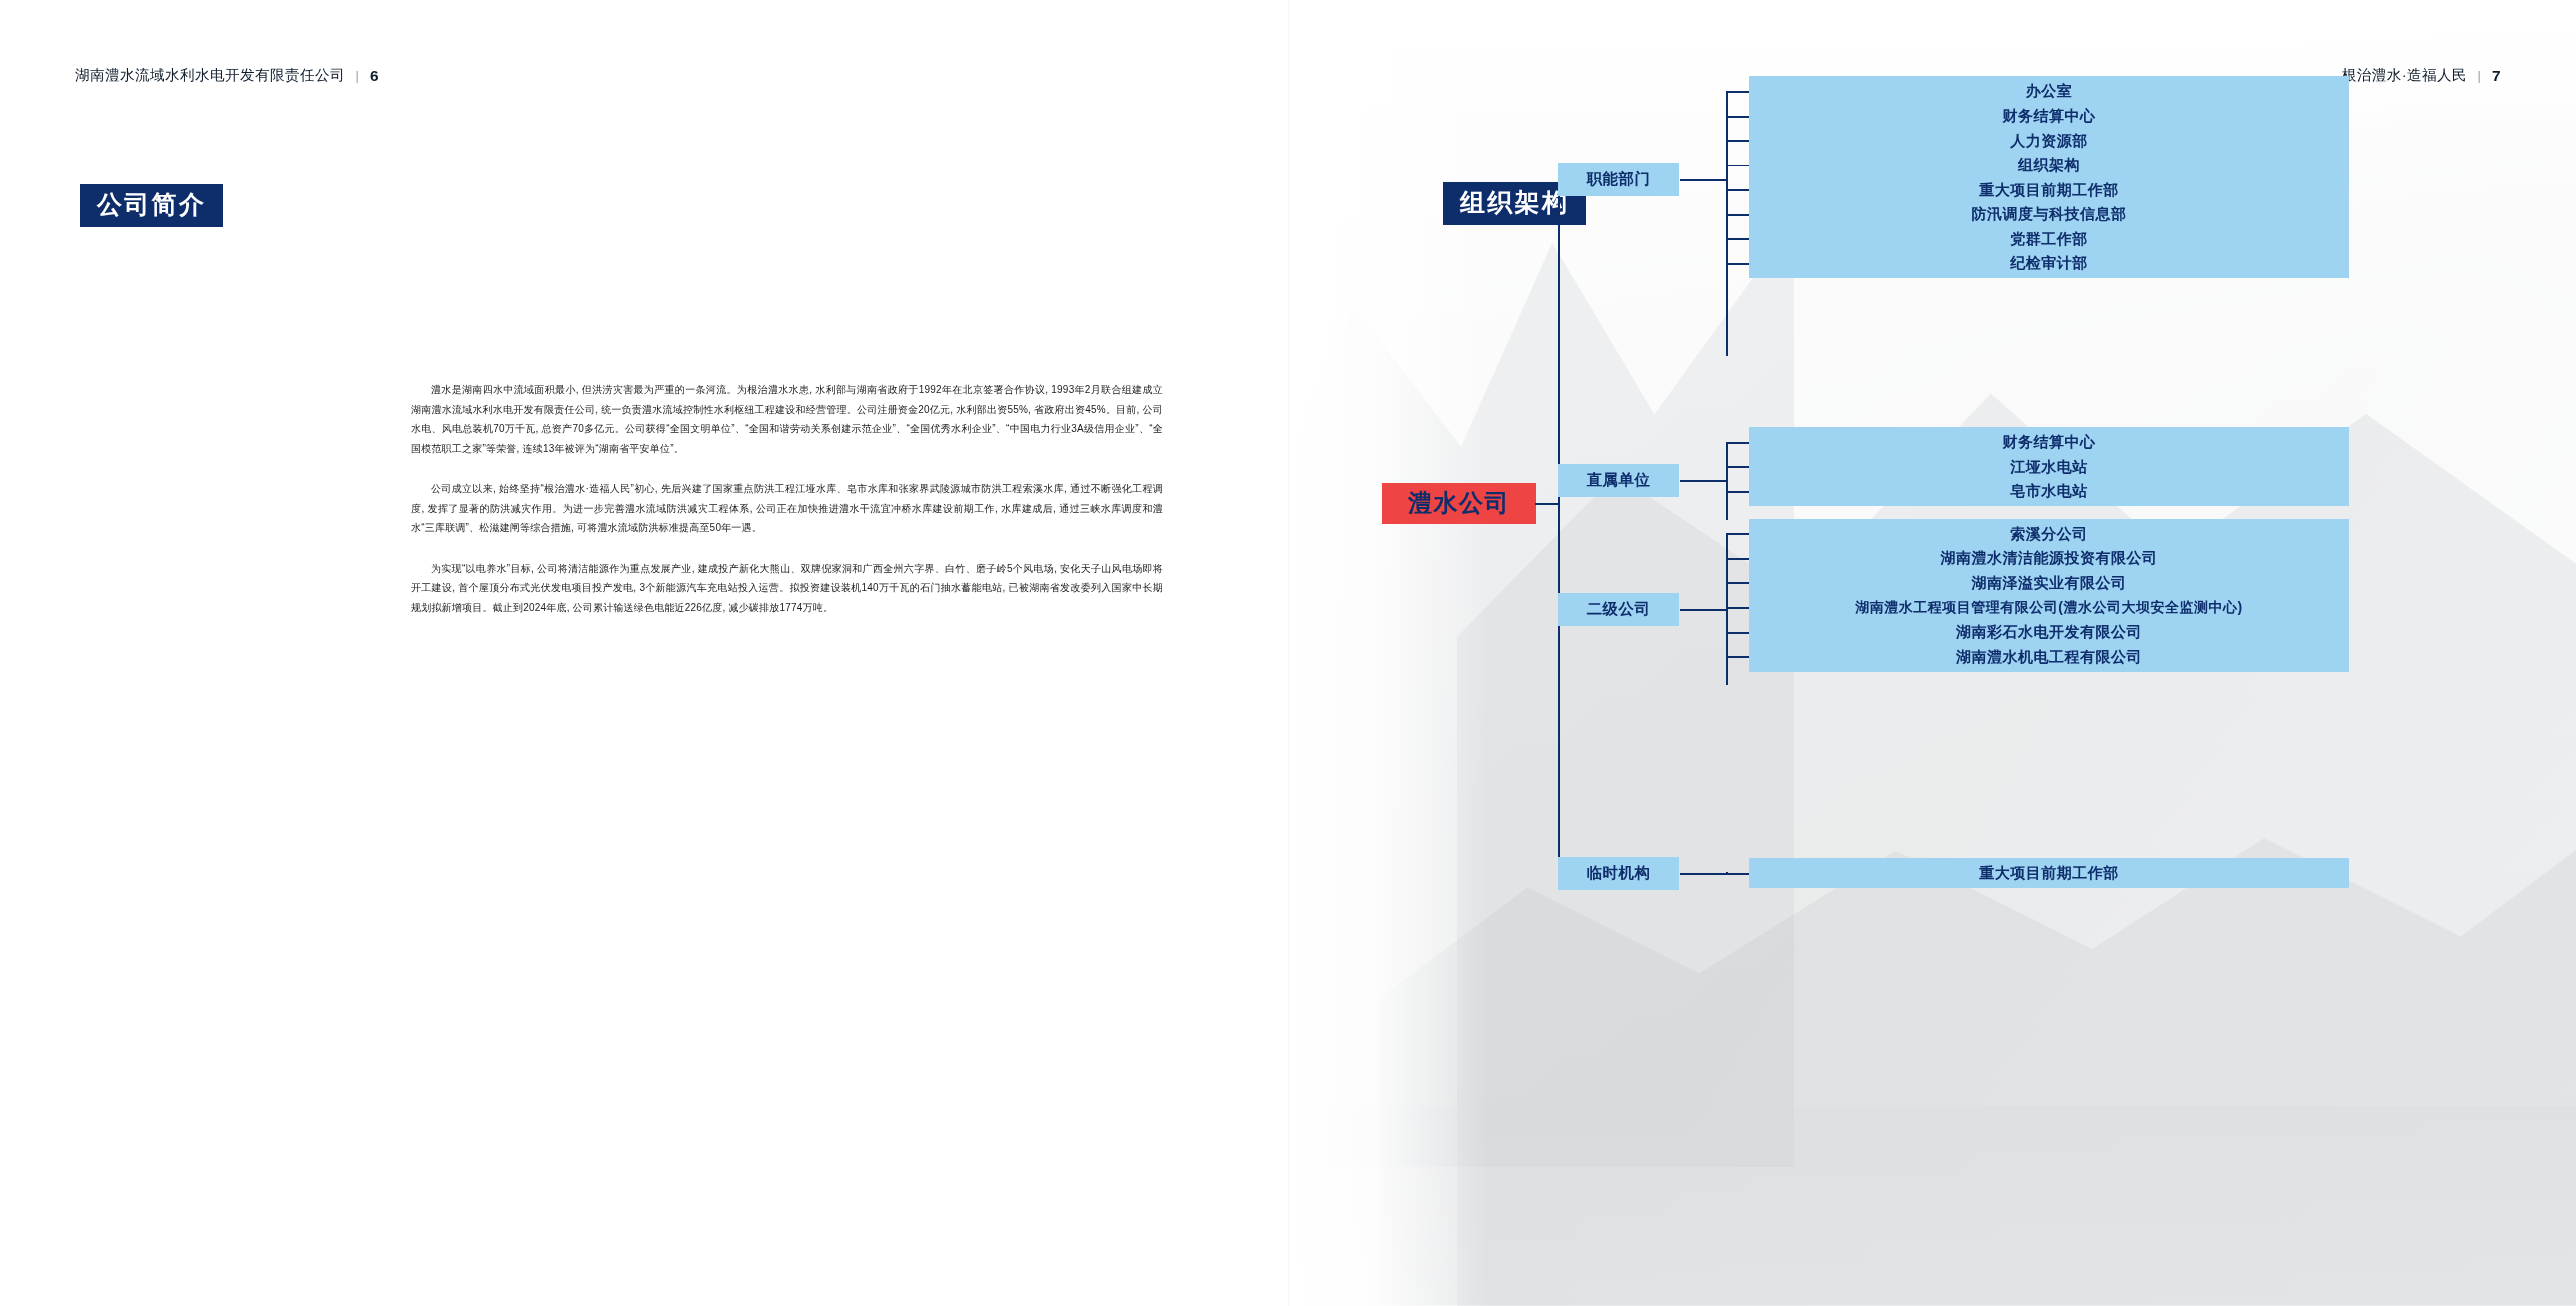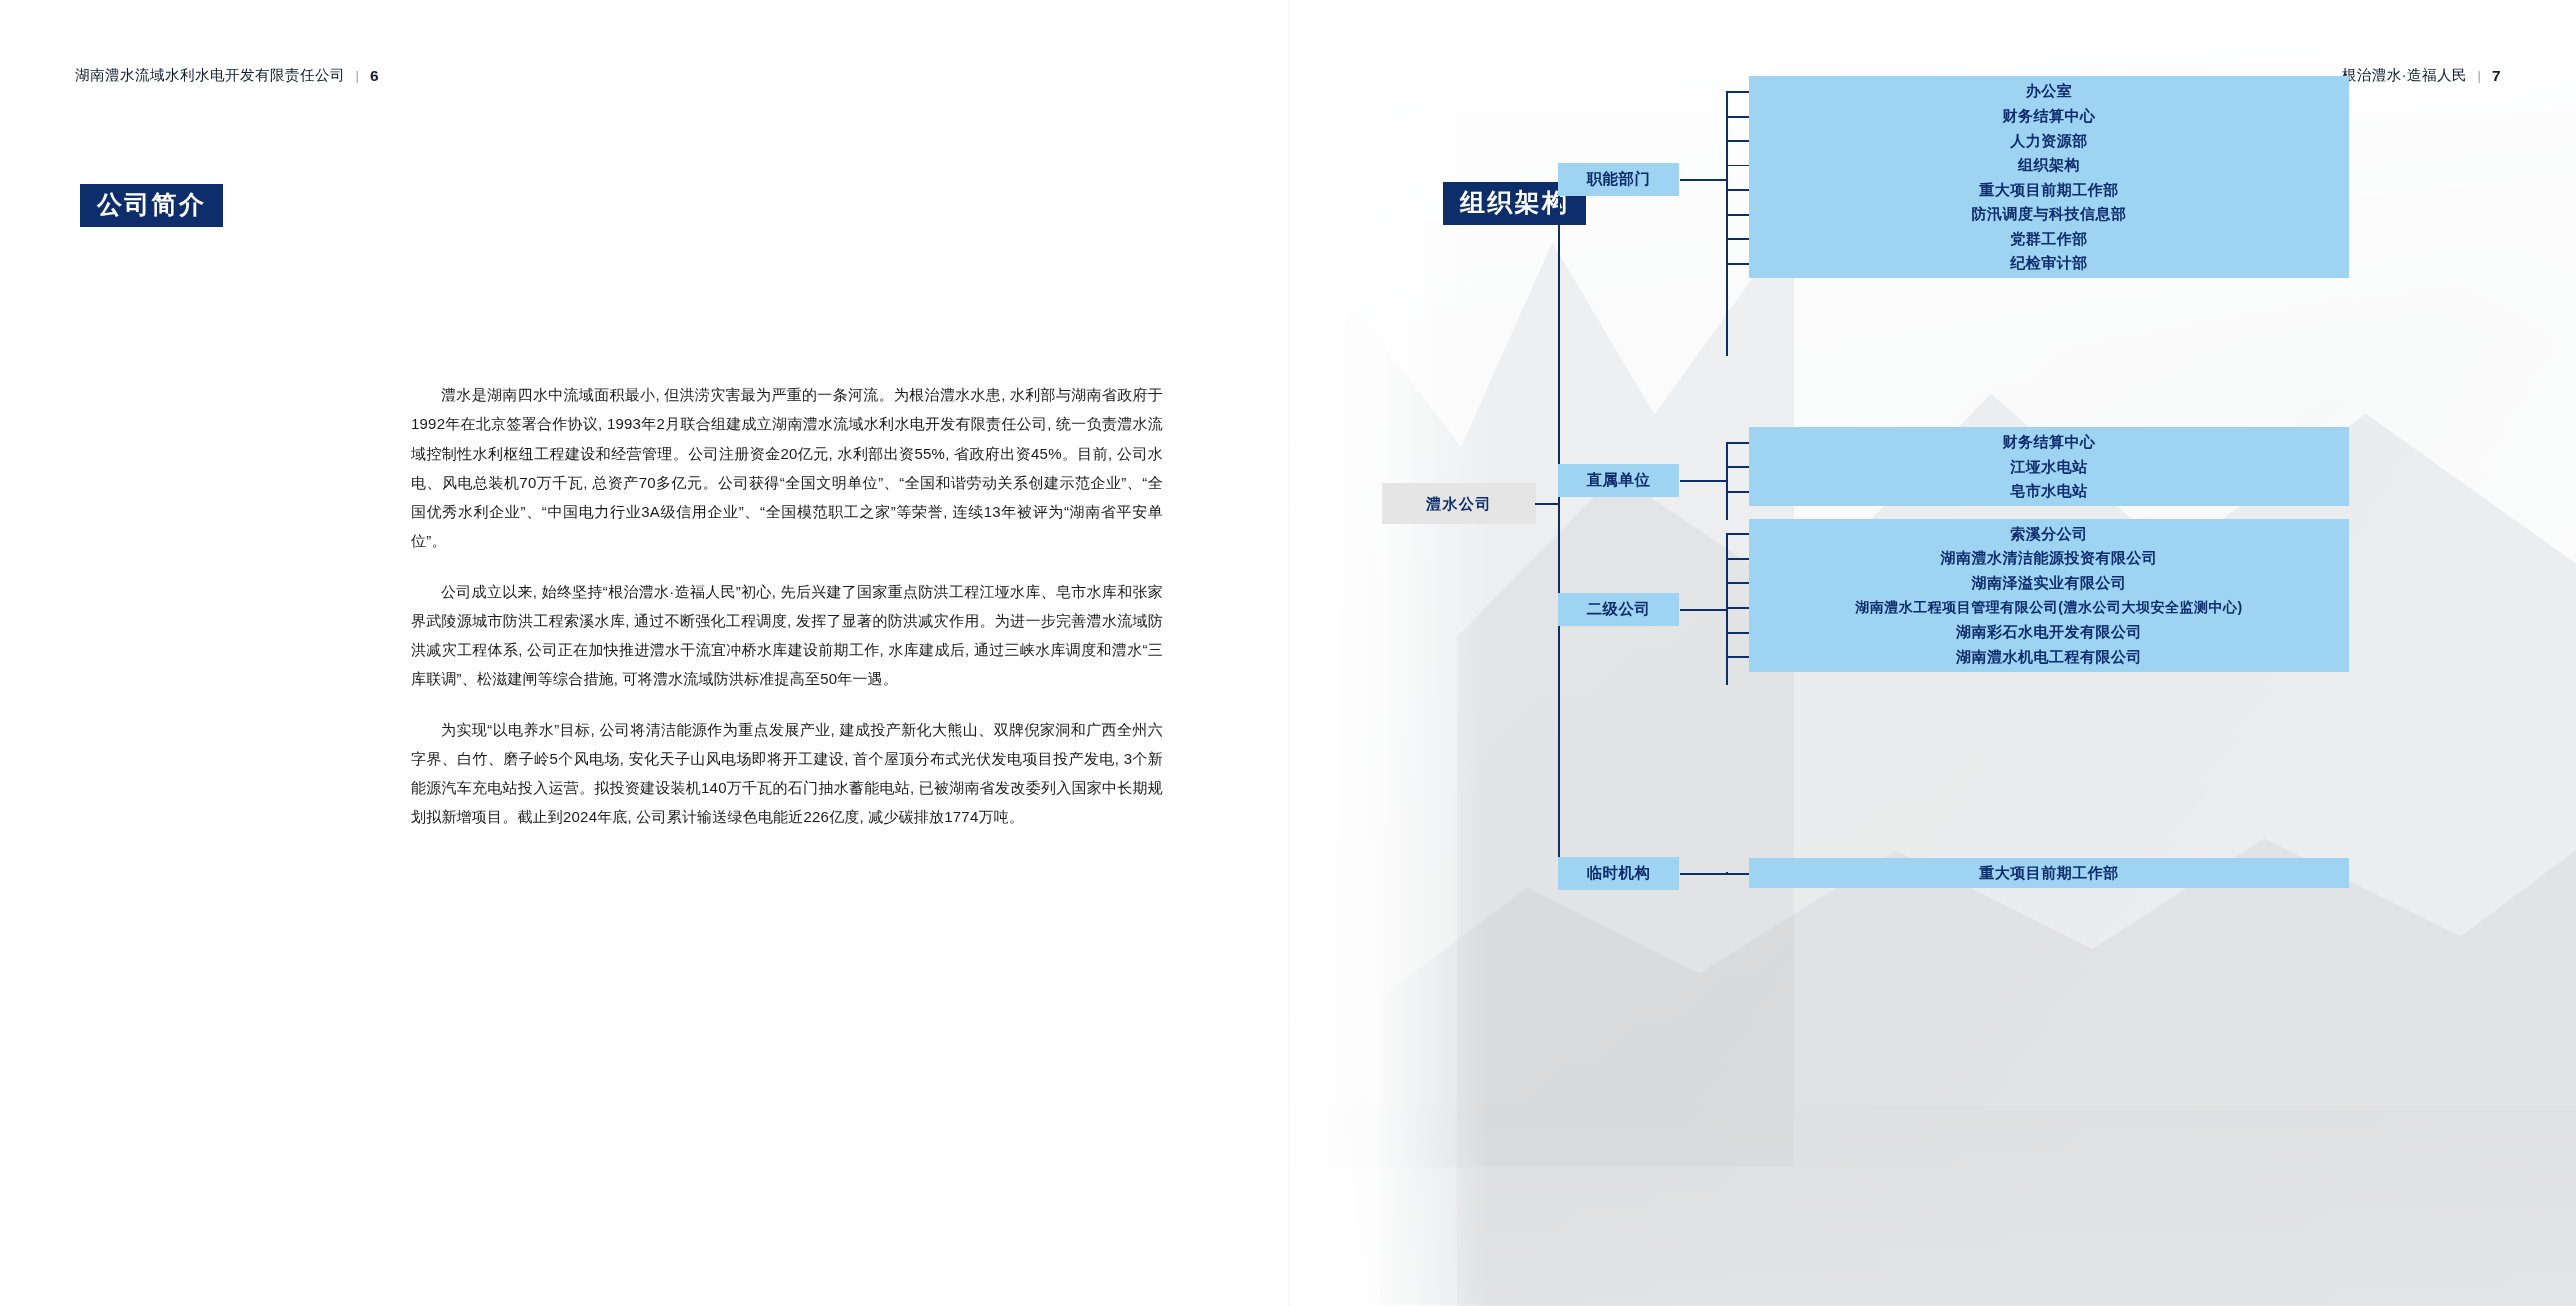--- a/index.html
+++ b/index.html
@@ -73,21 +73,21 @@
     top: 182px;
     transform: none;
   }
 
   
   .body-copy {
     position: absolute;
     left: 411px;
     top: 380px;
     width: 752px;
-    font-size: 15px;
+    font-size: 10px;
     line-height: 1.95;
     color: #1a1a1a;
     text-align: justify;
     letter-spacing: 0.2px;
   }
   .body-copy p {
     margin: 0 0 21px 0;
     text-indent: 2em;
   }
   .body-copy p:last-child { margin-bottom: 0; }
@@ -188,22 +188,22 @@
     background: #9fd3f2;
     left: 270px;
     width: 121px;
     height: 33px;
     font-size: 15.4px;
   }
   .root-box {
     left: 94px;
     width: 154px;
     height: 41px;
-    background: #e5e5e5;
-    font-size: 15px;
+    background: #ef4444;
+    font-size: 24px;
     letter-spacing: 1.5px;
   }
 
   .connector {
     position: absolute;
     background: #0d2d6b;
   }
   .v { width: 1.5px; }
   .h { height: 1.5px; }
 

